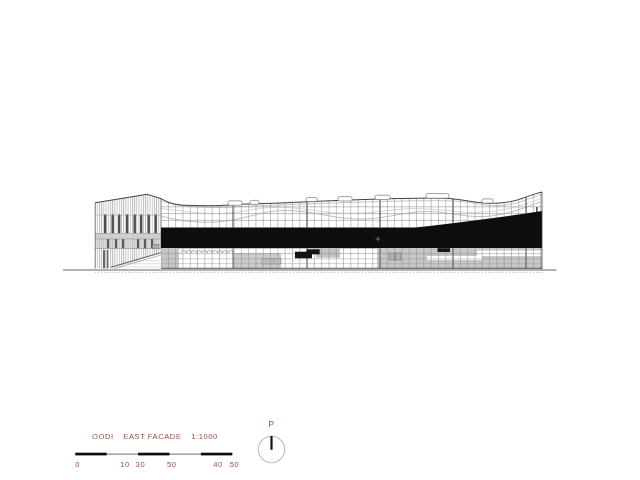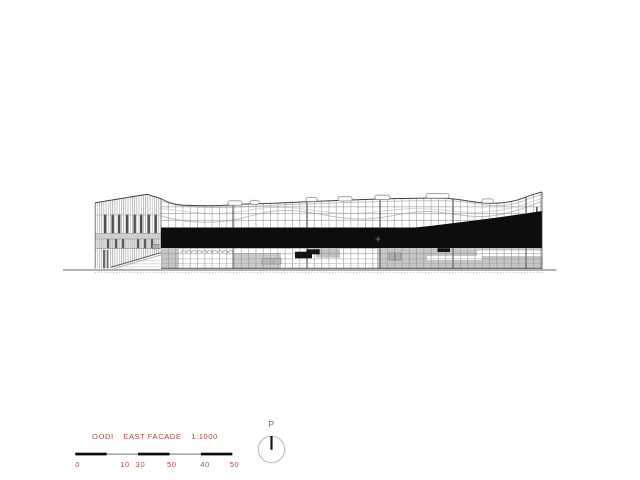--- a/index.html
+++ b/index.html
@@ -188,18 +188,18 @@
   <div class="lbl title-block">
     <span>OODI</span>
     <span>EAST FACADE</span>
     <span>1:1000</span>
   </div>
 
   <span class="lbl tick" style="left:77.6px">0</span>
   <span class="lbl tick" style="left:125px">10</span>
   <span class="lbl tick" style="left:140.4px">30</span>
   <span class="lbl tick" style="left:171.8px">50</span>
-  <span class="lbl tick" style="left:205px">40</span>
+  <span class="lbl tick" style="left:218px">40</span>
   <span class="lbl tick" style="left:234.6px">50</span>
 
   <span class="lbl north-label">P</span>
 
 </div>
 
 </body></html>

